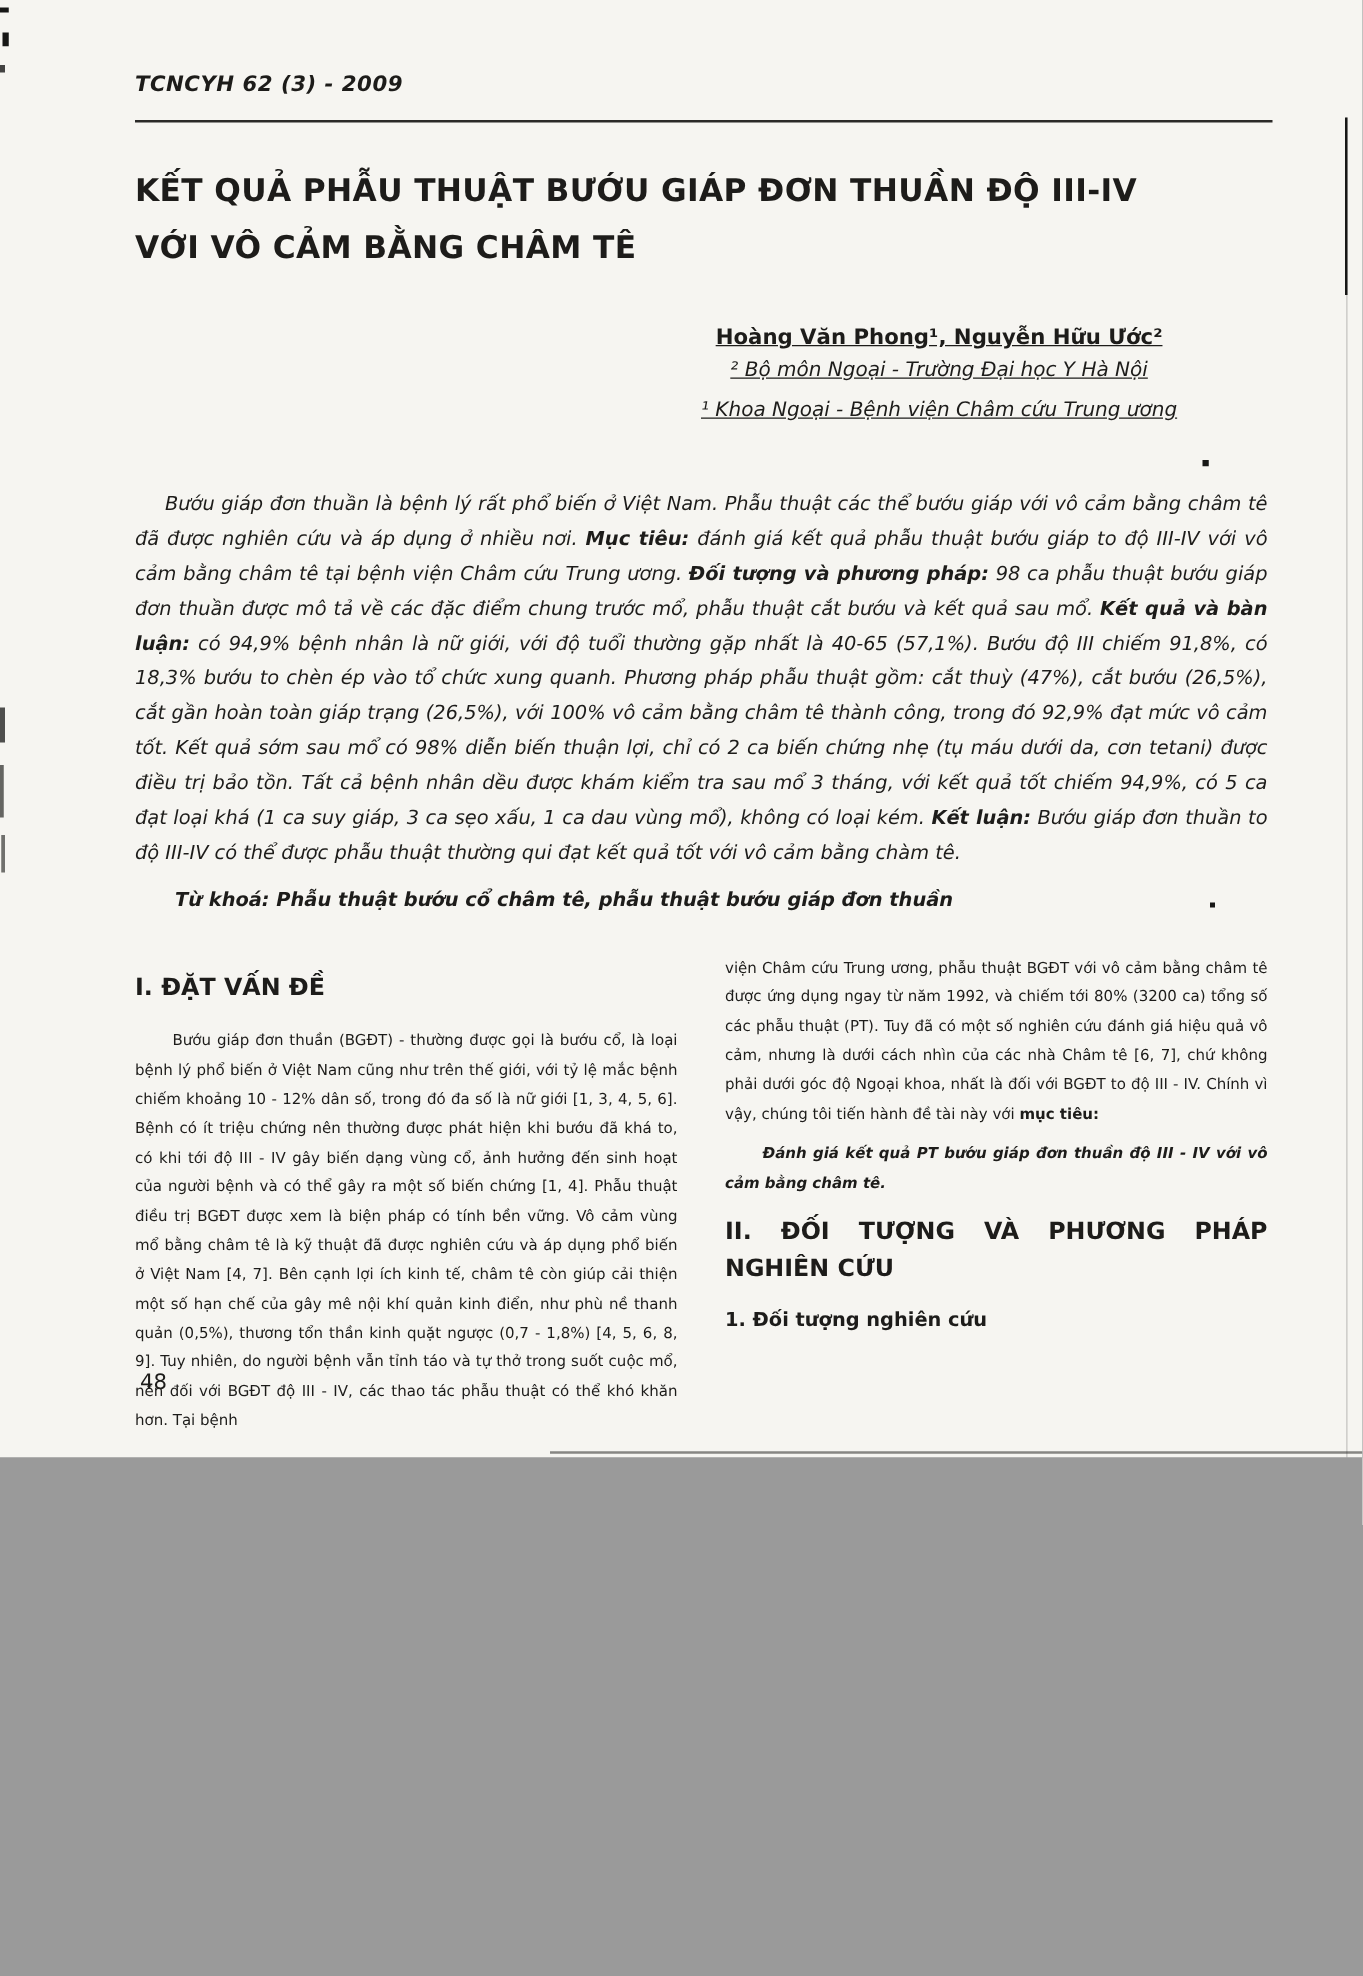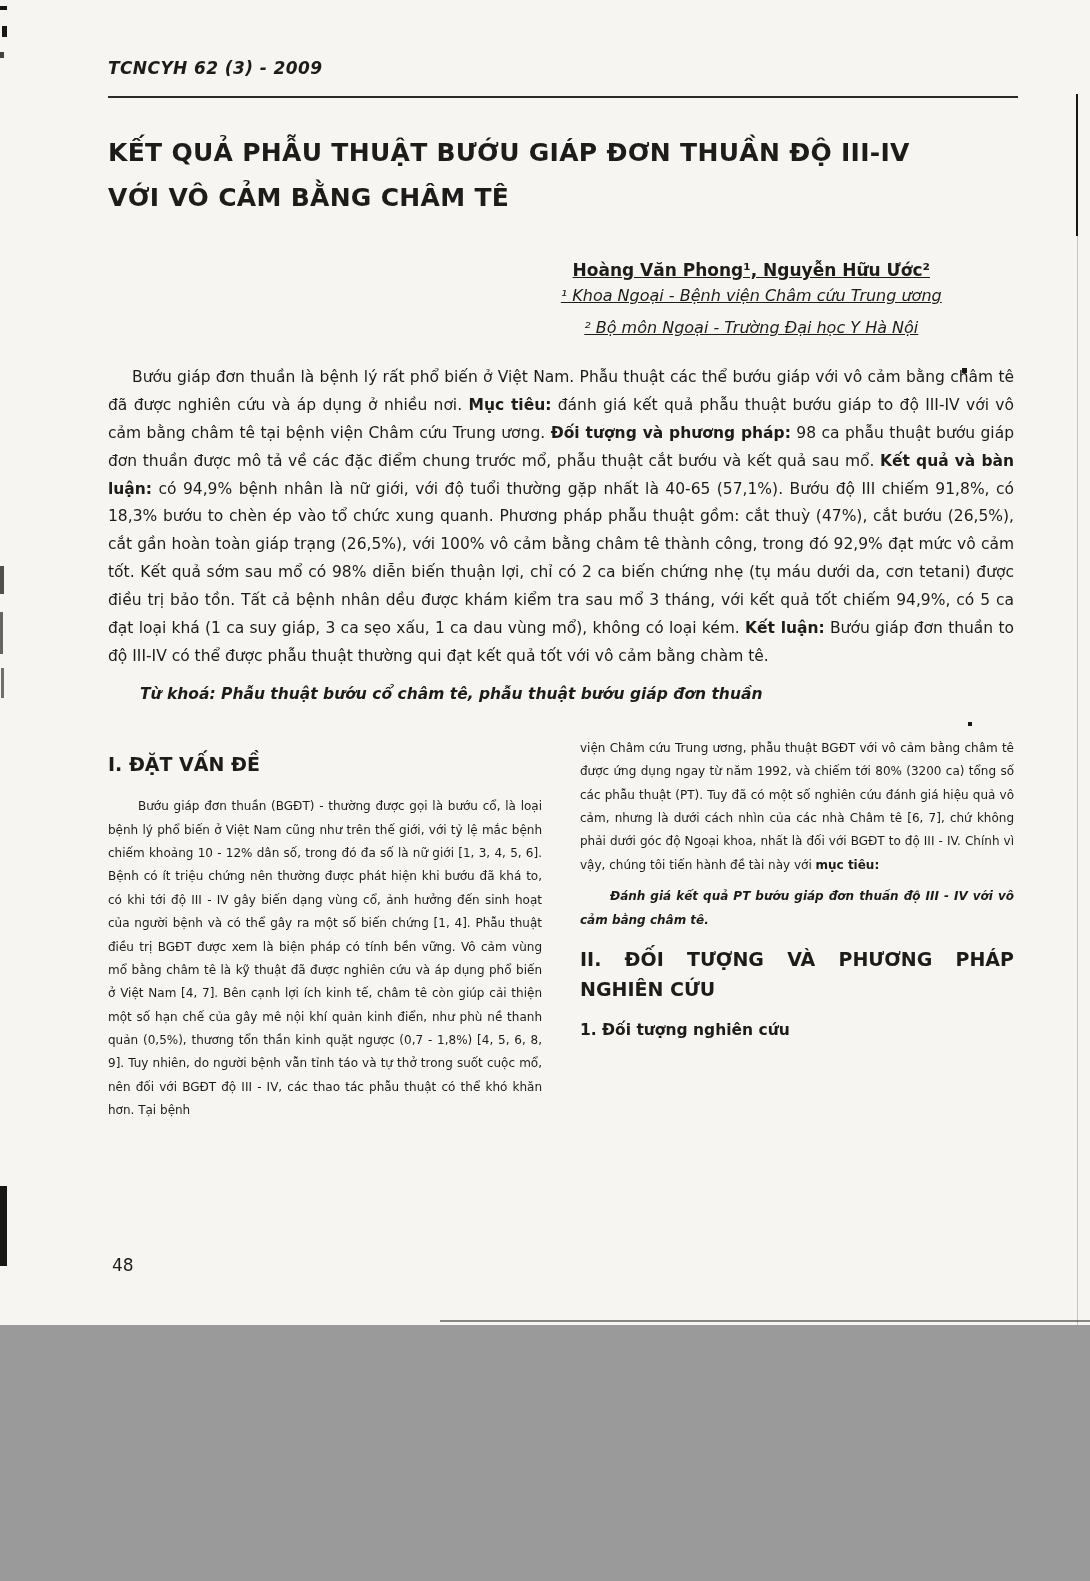--- a/index.html
+++ b/index.html
@@ -1,20 +1,20 @@
 <!DOCTYPE html>
 <html lang="vi" style="--color-paper: #f6f5f1; --color-ink: #1d1c1a;"><head>
 <meta charset="utf-8">
 <title>TCNCYH 62 (3) - 2009</title>
 <style>
   * { margin:0; padding:0; box-sizing:border-box; }
   html,body { background:#9a9a9a; }
   .page {
     position:relative;
-    width:1090px; height:1325px;
+    width:1090px; height:1166px;
     margin:0 auto;
     background:var(--color-paper,#f6f5f1);
     color:var(--color-ink,#1d1c1a);
     font-family:"DejaVu Sans","Liberation Sans",sans-serif;
     overflow:hidden;
   }
   .content { padding:58px 76px 0 108px; }
 
   .journal-ref {
     font-style:italic; font-weight:bold;
@@ -32,21 +32,22 @@
     margin-top:40px;
     margin-left:42%;
     text-align:center;
     text-decoration:underline;
   }
   .author-names { font-weight:bold; font-size:17px; }
   .affiliation { font-style:italic; font-size:16px; line-height:2; }
   .affiliation:first-of-type { margin-top:4px; }
 
   .abstract {
-    margin-top:20px;
+    margin-top:46px;
+    font-style:italic;
     font-size:15.5px; line-height:1.8;
     text-align:justify;
     text-indent:24px;
   }
   .abstract .seg-bold { font-weight:bold; }
 
   .keywords {
     margin-top:14px;
     font-weight:bold; font-style:italic;
     font-size:15.5px;
@@ -123,22 +124,22 @@
       <div class="header-rule"></div>
     </header>
 
     <h1 class="article-title">
       <span>KẾT QUẢ PHẪU THUẬT BƯỚU GIÁP ĐƠN THUẦN ĐỘ III-IV</span><br>
       <span>VỚI VÔ CẢM BẰNG CHÂM TÊ</span>
     </h1>
 
     <div class="authors-block">
       <div class="author-names">Hoàng Văn Phong¹, Nguyễn Hữu Ước²</div>
+      <div class="affiliation">² Bộ môn Ngoại - Trường Đại học Y Hà Nội</div>
       <div class="affiliation">¹ Khoa Ngoại - Bệnh viện Châm cứu Trung ương</div>
-      <div class="affiliation">² Bộ môn Ngoại - Trường Đại học Y Hà Nội</div>
     </div>
 
     <p class="abstract"><span>Bướu giáp đơn thuần là bệnh lý rất phổ biến ở Việt Nam. Phẫu thuật các thể bướu giáp với vô cảm bằng châm tê đã được nghiên cứu và áp dụng ở nhiều nơi. </span><span class="seg-bold">Mục tiêu:</span><span> đánh giá kết quả phẫu thuật bướu giáp to độ III-IV với vô cảm bằng châm tê tại bệnh viện Châm cứu Trung ương. </span><span class="seg-bold">Đối tượng và phương pháp:</span><span> 98 ca phẫu thuật bướu giáp đơn thuần được mô tả về các đặc điểm chung trước mổ, phẫu thuật cắt bướu và kết quả sau mổ. </span><span class="seg-bold">Kết quả và bàn luận:</span><span> có 94,9% bệnh nhân là nữ giới, với độ tuổi thường gặp nhất là 40-65 (57,1%). Bướu độ III chiếm 91,8%, có 18,3% bướu to chèn ép vào tổ chức xung quanh. Phương pháp phẫu thuật gồm: cắt thuỳ (47%), cắt bướu (26,5%), cắt gần hoàn toàn giáp trạng (26,5%), với 100% vô cảm bằng châm tê thành công, trong đó 92,9% đạt mức vô cảm tốt. Kết quả sớm sau mổ có 98% diễn biến thuận lợi, chỉ có 2 ca biến chứng nhẹ (tụ máu dưới da, cơn tetani) được điều trị bảo tồn. Tất cả bệnh nhân dều được khám kiểm tra sau mổ 3 tháng, với kết quả tốt chiếm 94,9%, có 5 ca đạt loại khá (1 ca suy giáp, 3 ca sẹo xấu, 1 ca dau vùng mổ), không có loại kém. </span><span class="seg-bold">Kết luận:</span><span> Bướu giáp đơn thuần to độ III-IV có thể được phẫu thuật thường qui đạt kết quả tốt với vô cảm bằng chàm tê.</span></p>
 
     <p class="keywords">Từ khoá: Phẫu thuật bướu cổ châm tê, phẫu thuật bướu giáp đơn thuần</p>
 
     <div class="columns">
 
       <div class="col">
         <h2 class="section-heading">I. ĐẶT VẤN ĐỀ</h2>

